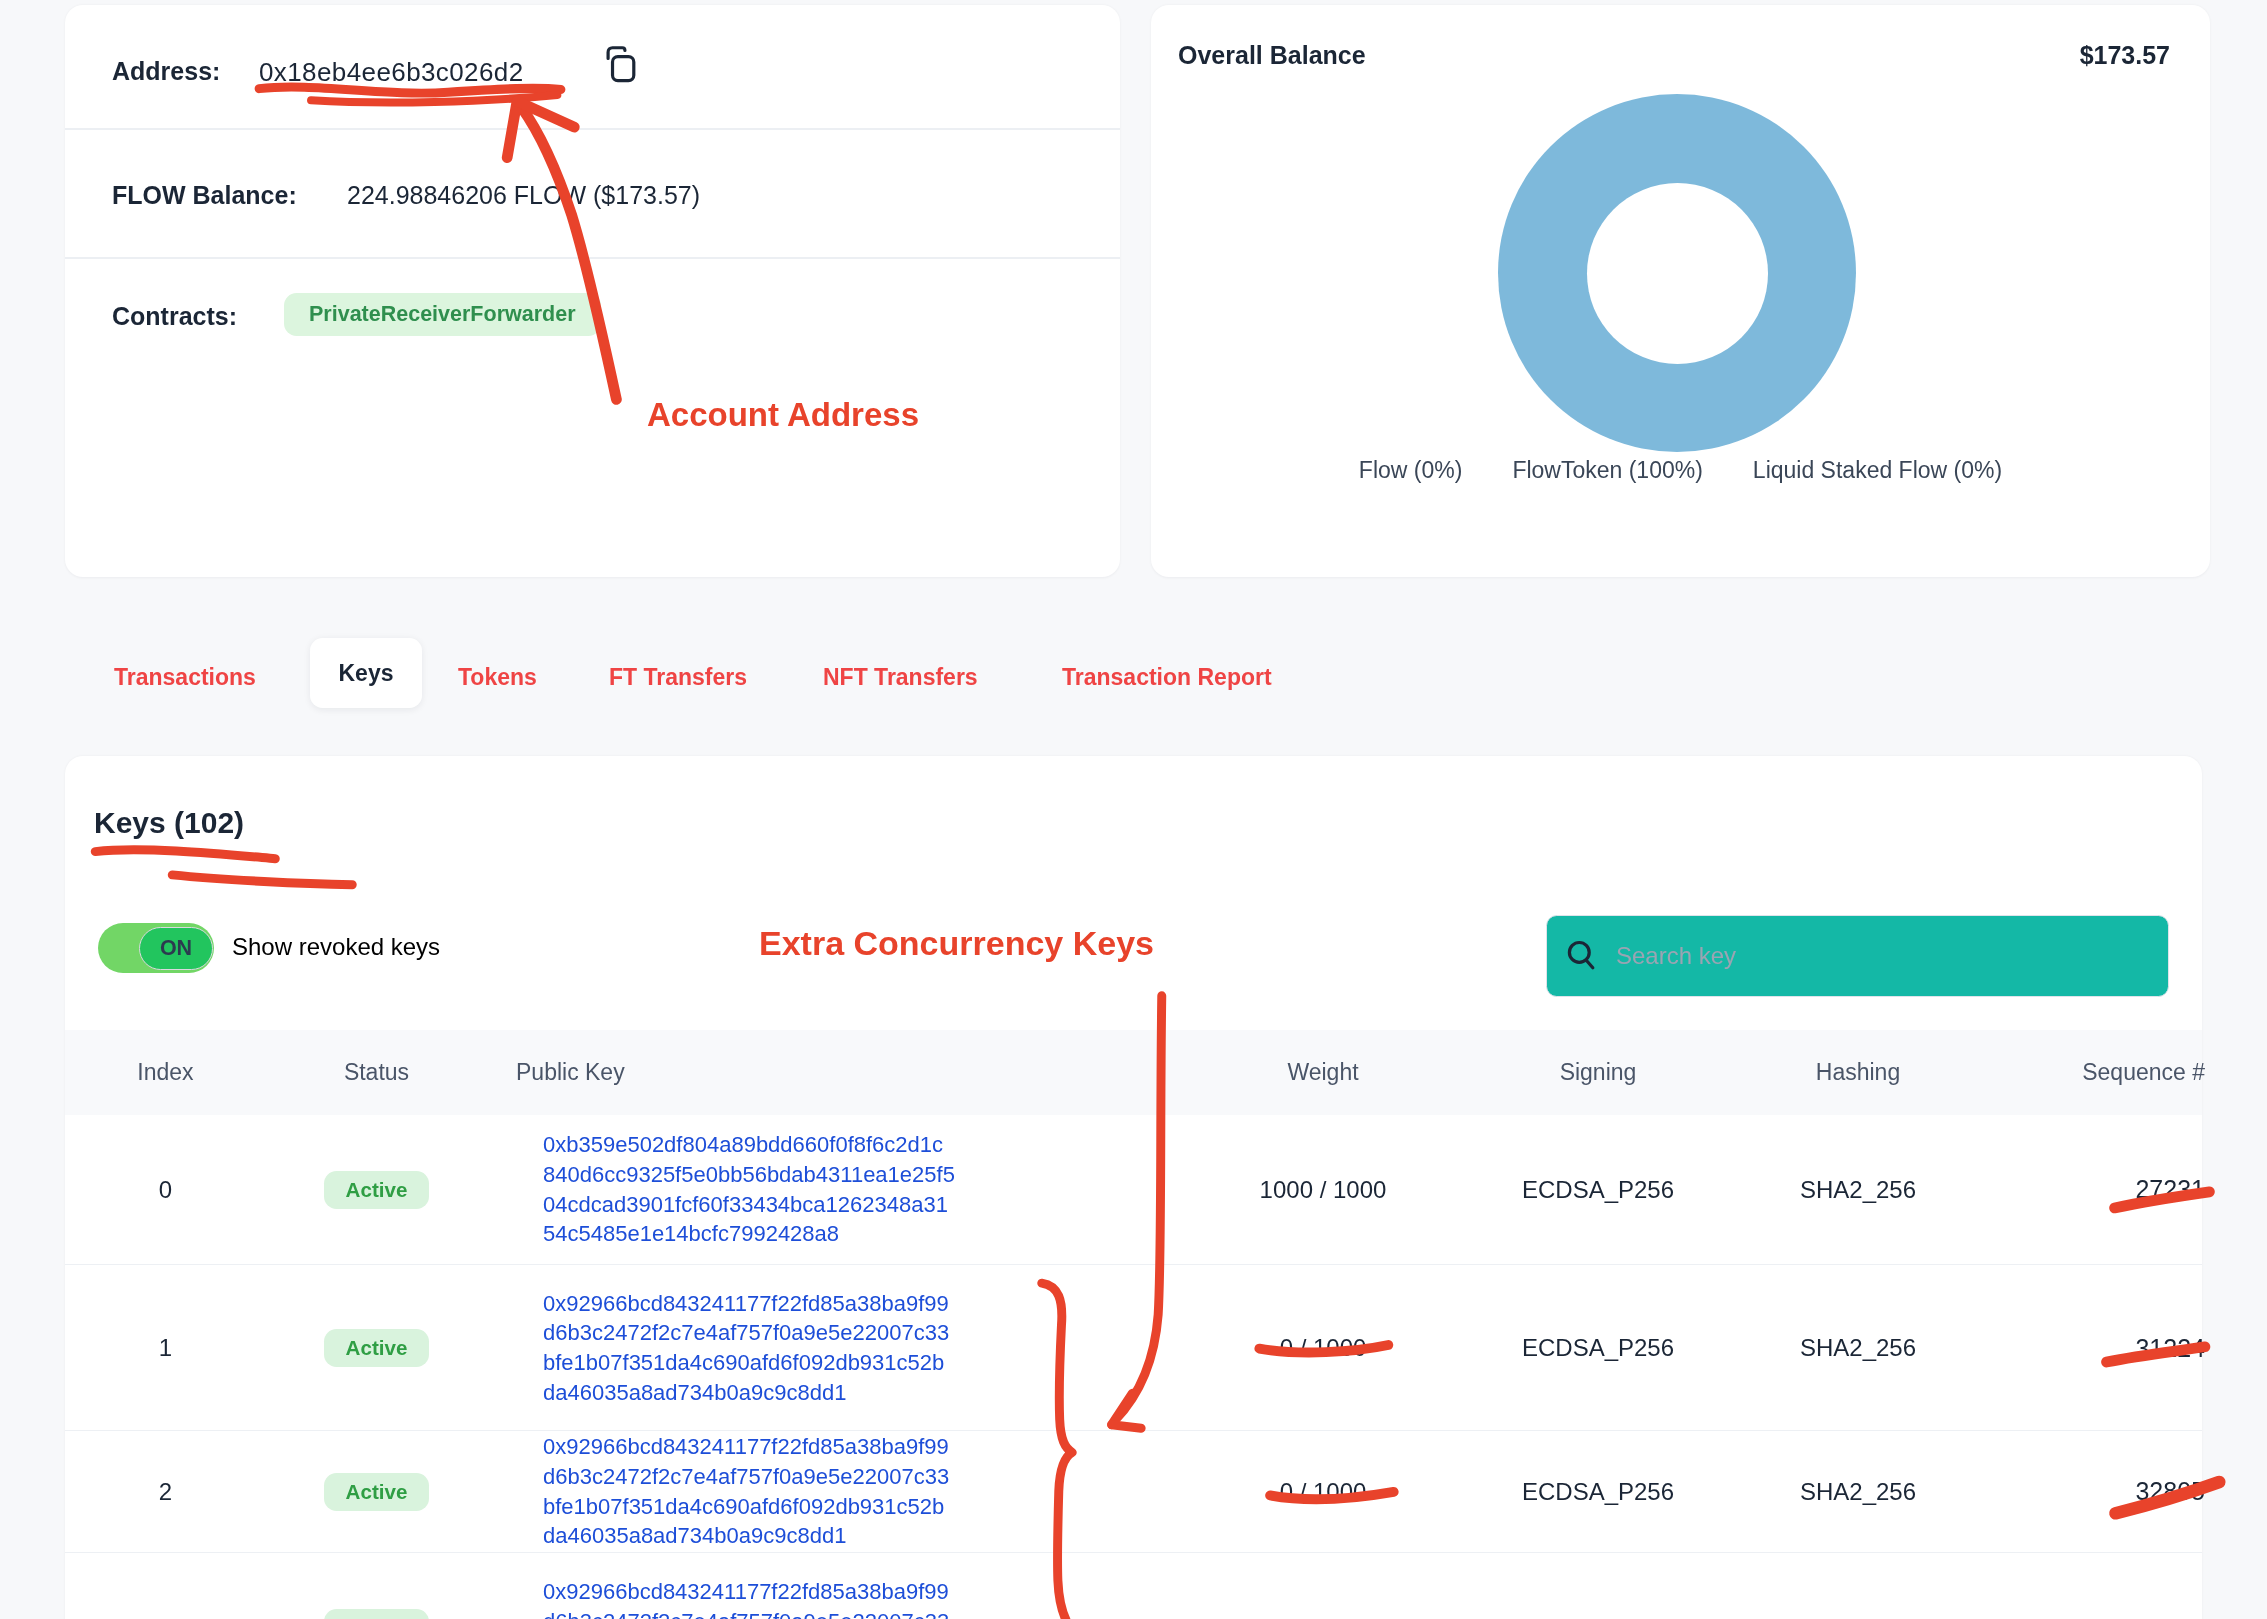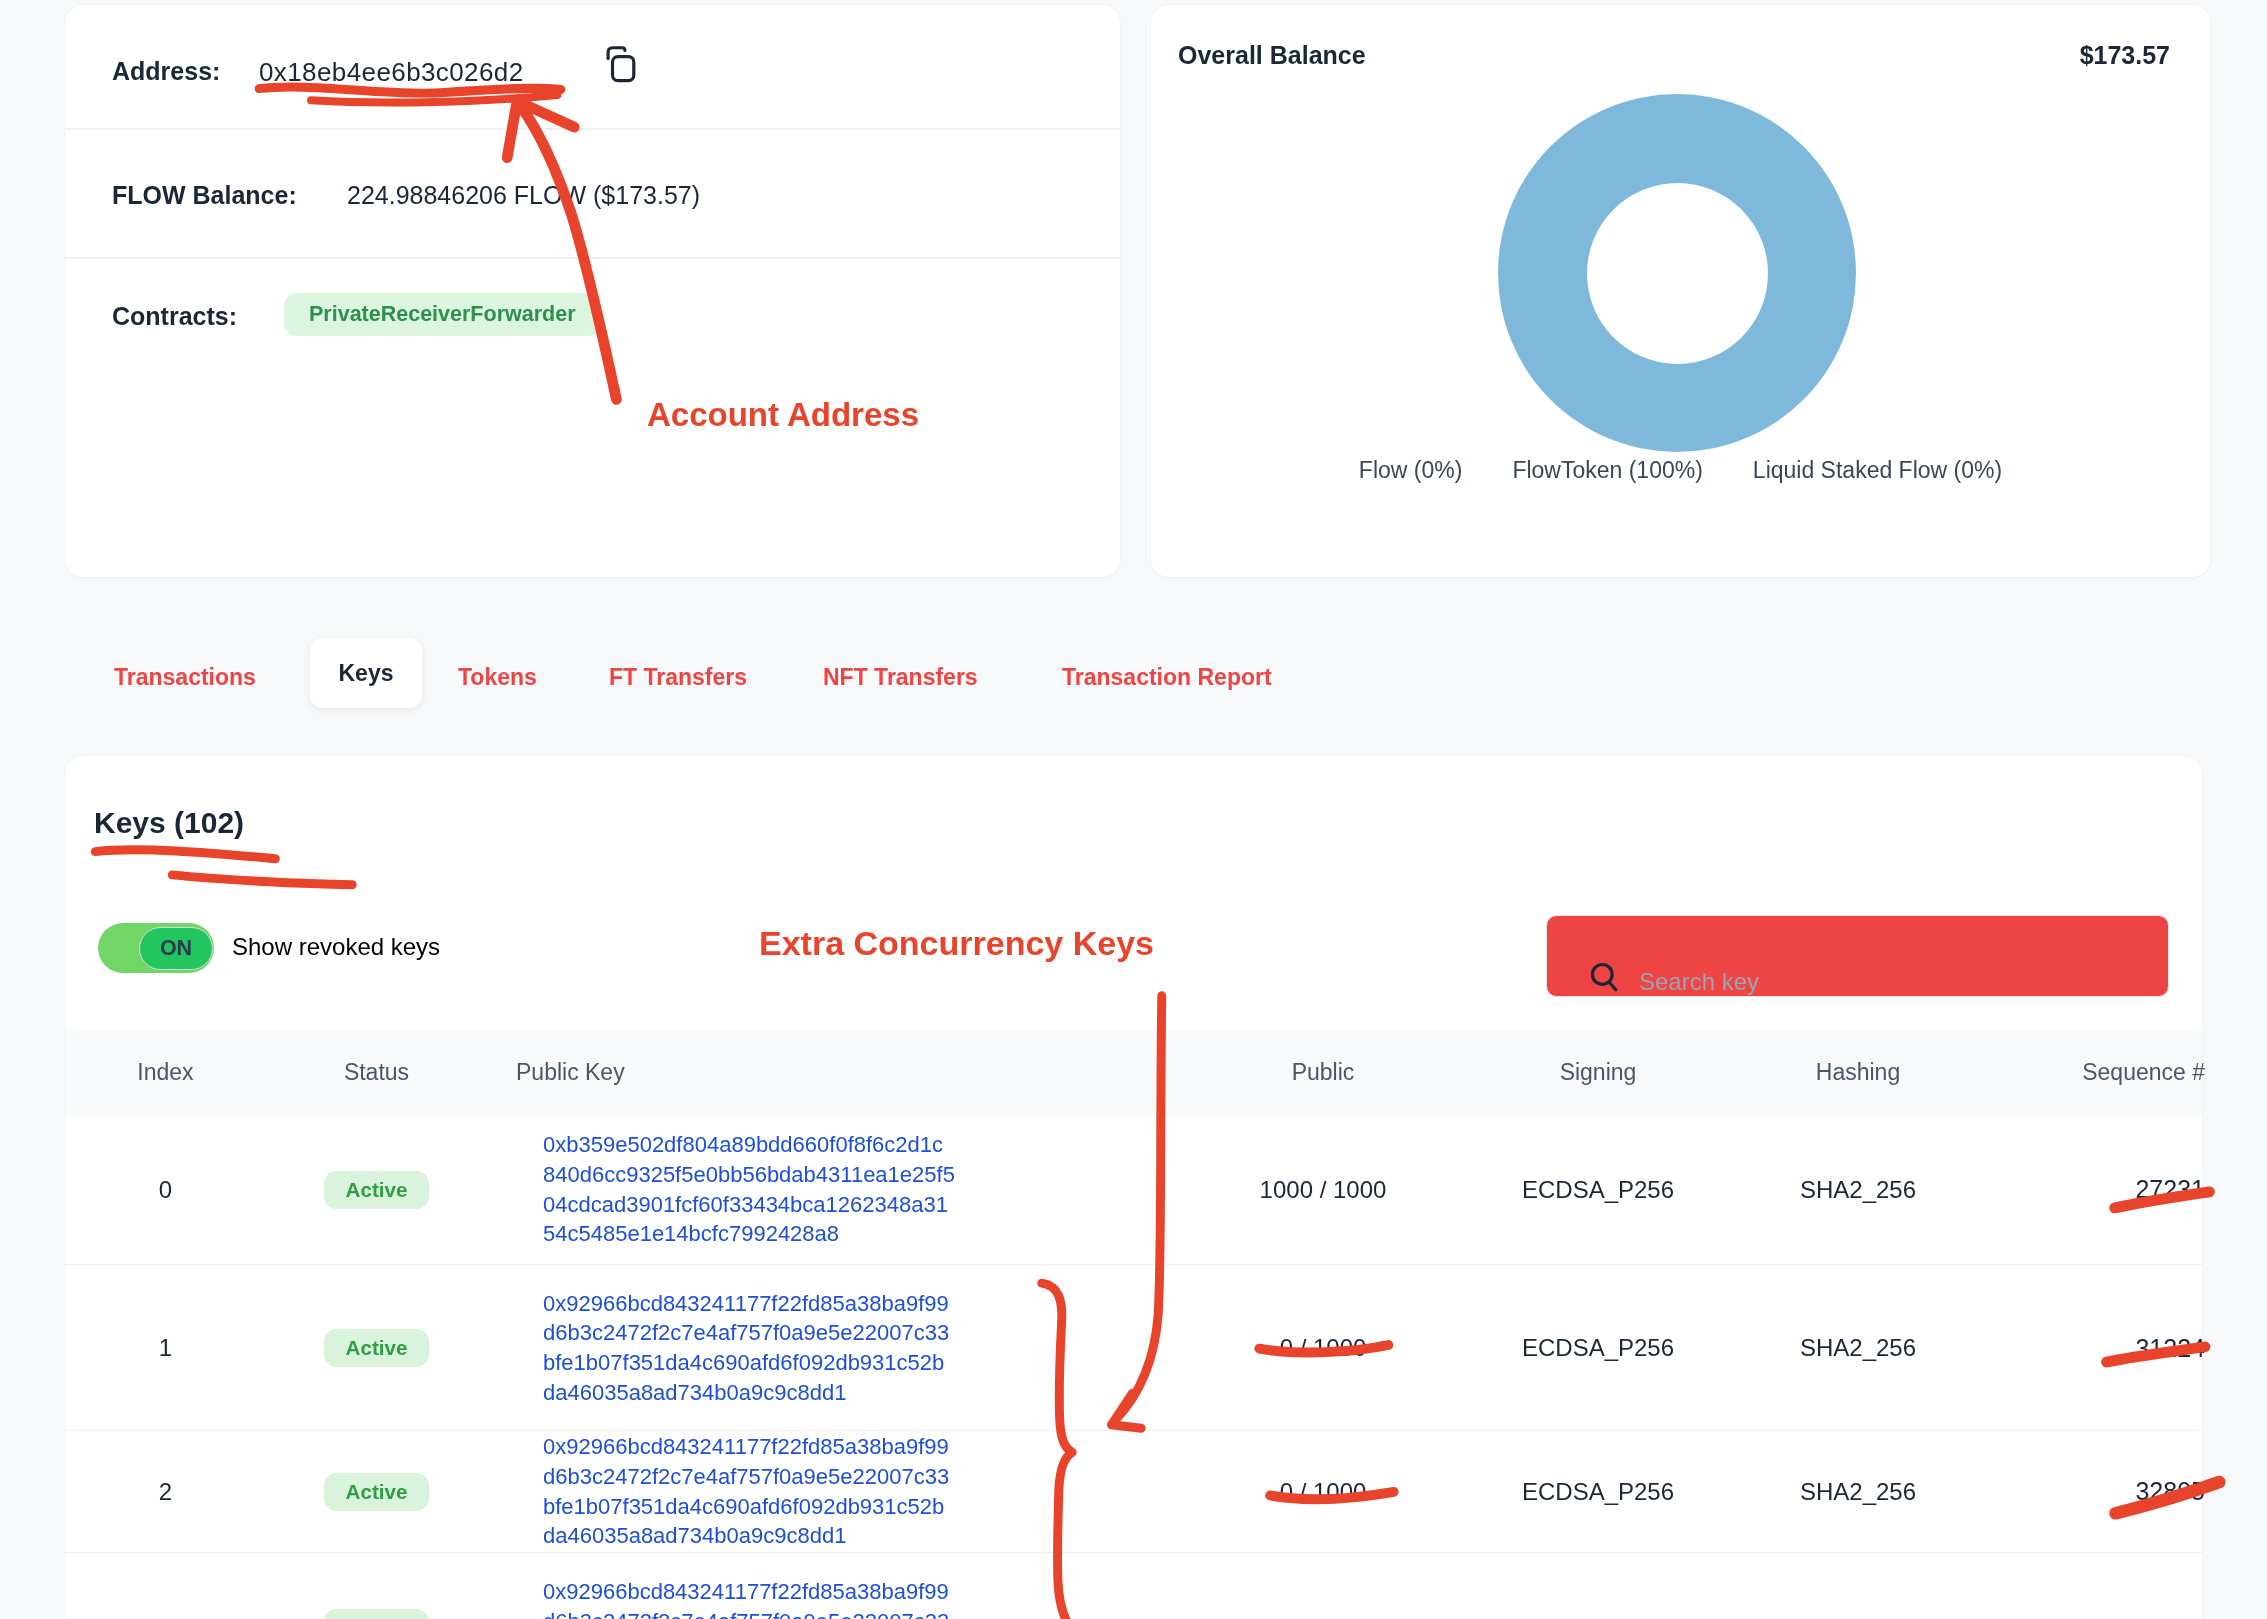--- a/index.html
+++ b/index.html
@@ -41,23 +41,23 @@
               align-items:center; justify-content:center; font-size:23px; font-weight:700; cursor:pointer; }
   
   .card-keys { left:65px; top:756px; width:2137px; height:985px; }
   .keys-title { position:absolute; left:29px; top:50px; font-size:30px; font-weight:700; }
   .toggle { position:absolute; left:33px; top:167px; width:116px; height:50px; background:#72d666;
             border-radius:25px; cursor:pointer; }
   .toggle-knob { position:absolute; left:41px; top:3.6px; width:74px; height:43px; background:#22c55e;
                  border:1.8px solid #d9d9de; border-radius:21.5px; display:flex; align-items:center;
                  justify-content:center; font-size:21.5px; font-weight:600; color:#2c3a4f; }
   .toggle-label { position:absolute; left:167px; top:177px; font-size:24px; color:#000000; }
-  .search-box { position:absolute; left:1481px; top:159px; width:623px; height:82px; background:#ef4444;
-                border:1.8px solid #dfe3ea; border-radius:10.7px; display:flex; align-items:flex-end;
-                padding-left:40px; gap:16px; }
+  .search-box { position:absolute; left:1481px; top:159px; width:623px; height:82px; background:#14b8a6;
+                border:1.8px solid #dfe3ea; border-radius:10.7px; display:flex; align-items:center;
+                padding-left:17px; gap:16px; }
   .search-input { border:none; outline:none; font-size:24px; color:#1b2636; flex:1;
                   font-family:"Liberation Sans","DejaVu Sans",sans-serif; background:transparent; }
   .search-input::placeholder { color:#9aa4b2; }
   
   .thead { position:absolute; left:0; top:274px; width:2137px; height:85px; background:#f8f9fb; }
   .th { position:absolute; top:0; height:85px; display:flex; align-items:center; font-size:23px;
         color:#4a5568; font-weight:500; }
   .t-row { position:absolute; left:0; width:2137px; }
   .t-row.bordered { border-top:1.8px solid #edf0f4; }
   .cell { position:absolute; top:0; height:100%; display:flex; align-items:center; }
@@ -140,21 +140,21 @@
         <circle class="icon-stroke" cx="17" cy="16" r="11"></circle>
         <path class="icon-stroke" d="M25 25 L32 33"></path>
       </svg>
       <input class="search-input" type="text" placeholder="Search key" style="">
     </div>
 
     <div class="thead">
       <div class="th" style="left:60px; width:81px; justify-content:center;">Index</div>
       <div class="th" style="left:257px; width:109px; justify-content:center;">Status</div>
       <div class="th" style="left:451px;">Public Key</div>
-      <div class="th" style="left:1153px; width:210px; justify-content:center;">Public</div>
+      <div class="th" style="left:1153px; width:210px; justify-content:center;">Weight</div>
       <div class="th" style="left:1690px; width:206px; justify-content:center;">Hashing</div>
       <div class="th" style="left:1412px; width:242px; justify-content:center;">Signing</div>
       <div class="th" style="left:1943px; width:197px; justify-content:flex-end;">Sequence #</div>
     </div>
 
     <div class="t-row r0">
       <div class="cell c-index">0</div>
       <div class="cell c-status">
         <span class="badge-active">Active</span>
       </div>

